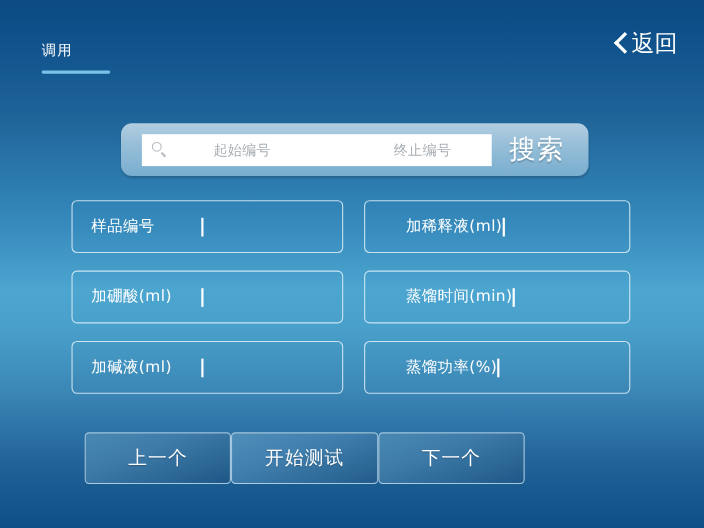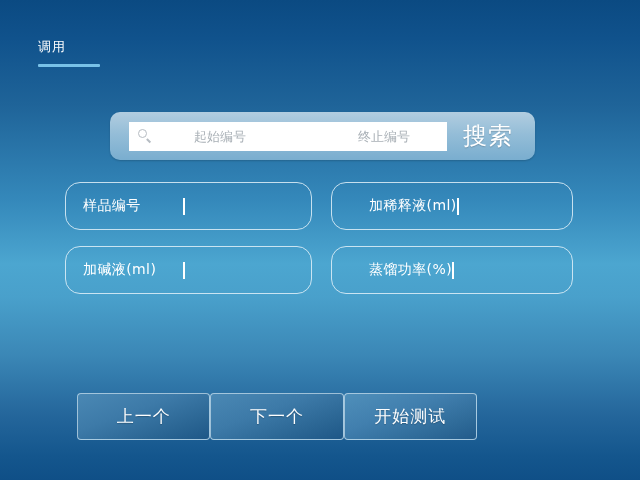--- a/index.html
+++ b/index.html
@@ -171,21 +171,21 @@
   }
   .field-row {
     display: flex;
     justify-content: space-between;
     margin-bottom: 16px;
   }
   .field-box {
     position: relative;
     height: 48px;
     border: 1px solid rgba(225,240,248,0.85);
-    border-radius: 15px;
+    border-radius: 5px;
     box-sizing: border-box;
     display: flex;
     align-items: center;
   }
   .field-box.left  { width: 247px; }
   .field-box.right { width: 242px; padding-left: 20px; }
   .field-label {
     margin-left: 17px;
     color: #ffffff;
     font-size: 14px;
@@ -246,20 +246,24 @@
   }
 </style>
 </head>
 <body>
 
 <div class="screen">
 
   <div class="header">
     <div class="tab">调用</div>
     <div class="tab-underline"></div>
+    <div class="back-btn">
+      <span class="chevron-left"></span>
+      <span>返回</span>
+    </div>
   </div>
 
   <div class="search-wrap">
     <div class="search-field">
       <span class="search-icon"></span>
       <input class="ph ph-start" type="text" placeholder="起始编号" style="">
       <input class="ph ph-end" type="text" placeholder="终止编号" style="">
     </div>
     <div class="search-btn">搜索</div>
   </div>
@@ -272,35 +276,47 @@
         <span class="field-sep"></span>
         <span class="field-value"></span>
       </div>
       <div class="field-box right">
         <span class="field-label">加稀释液(ml)</span>
         <span class="field-sep"></span>
         <span class="field-value"></span>
       </div>
     </div>
 
+    <div class="field-row">
+      <div class="field-box left">
+        <span class="field-label">加硼酸(ml)</span>
+        <span class="field-sep"></span>
+        <span class="field-value"></span>
+      </div>
+      <div class="field-box right">
+        <span class="field-label">蒸馏时间(min)</span>
+        <span class="field-sep"></span>
+        <span class="field-value"></span>
+      </div>
+    </div>
 
     <div class="field-row">
       <div class="field-box left">
         <span class="field-label">加碱液(ml)</span>
         <span class="field-sep"></span>
         <span class="field-value"></span>
       </div>
       <div class="field-box right">
         <span class="field-label">蒸馏功率(%)</span>
         <span class="field-sep"></span>
         <span class="field-value"></span>
       </div>
     </div>
 
   </div>
 
   <div class="actions">
     <div class="action-btn">上一个</div>
+    <div class="action-btn start">开始测试</div>
     <div class="action-btn">下一个</div>
-    <div class="action-btn start">开始测试</div>
   </div>
 
 </div>
 
 </body></html>

